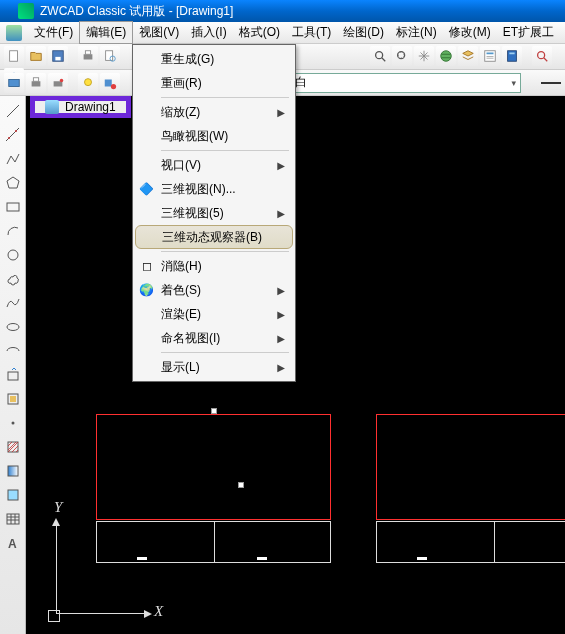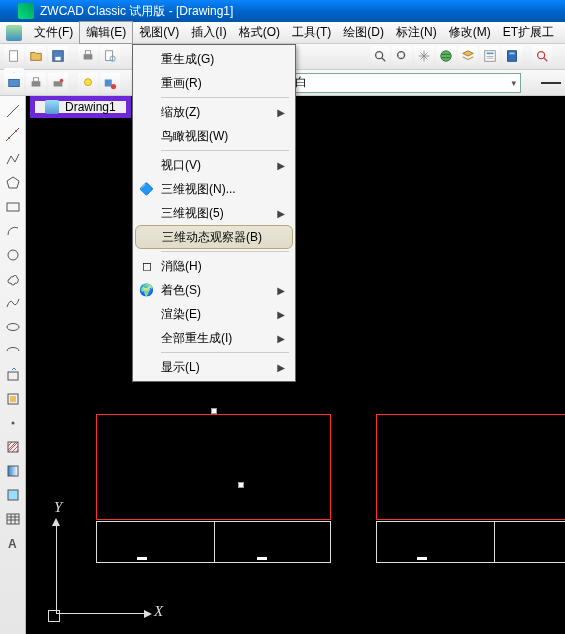--- a/index.html
+++ b/index.html
@@ -437,21 +437,21 @@
     <div class="dm">
       <span class="ic">🌍</span>
       <span>着色(S)</span>
       <span class="arrow-r">▶</span>
     </div>
     <div class="dm">
       <span>渲染(E)</span>
       <span class="arrow-r">▶</span>
     </div>
     <div class="dm">
-      <span>全部重生成(I)</span>
+      <span>命名视图(I)</span>
       <span class="arrow-r">▶</span>
     </div>
     <div class="sep"></div>
     <div class="dm">
       <span>显示(L)</span>
       <span class="arrow-r">▶</span>
     </div>
   </div>
 
 </body></html>

